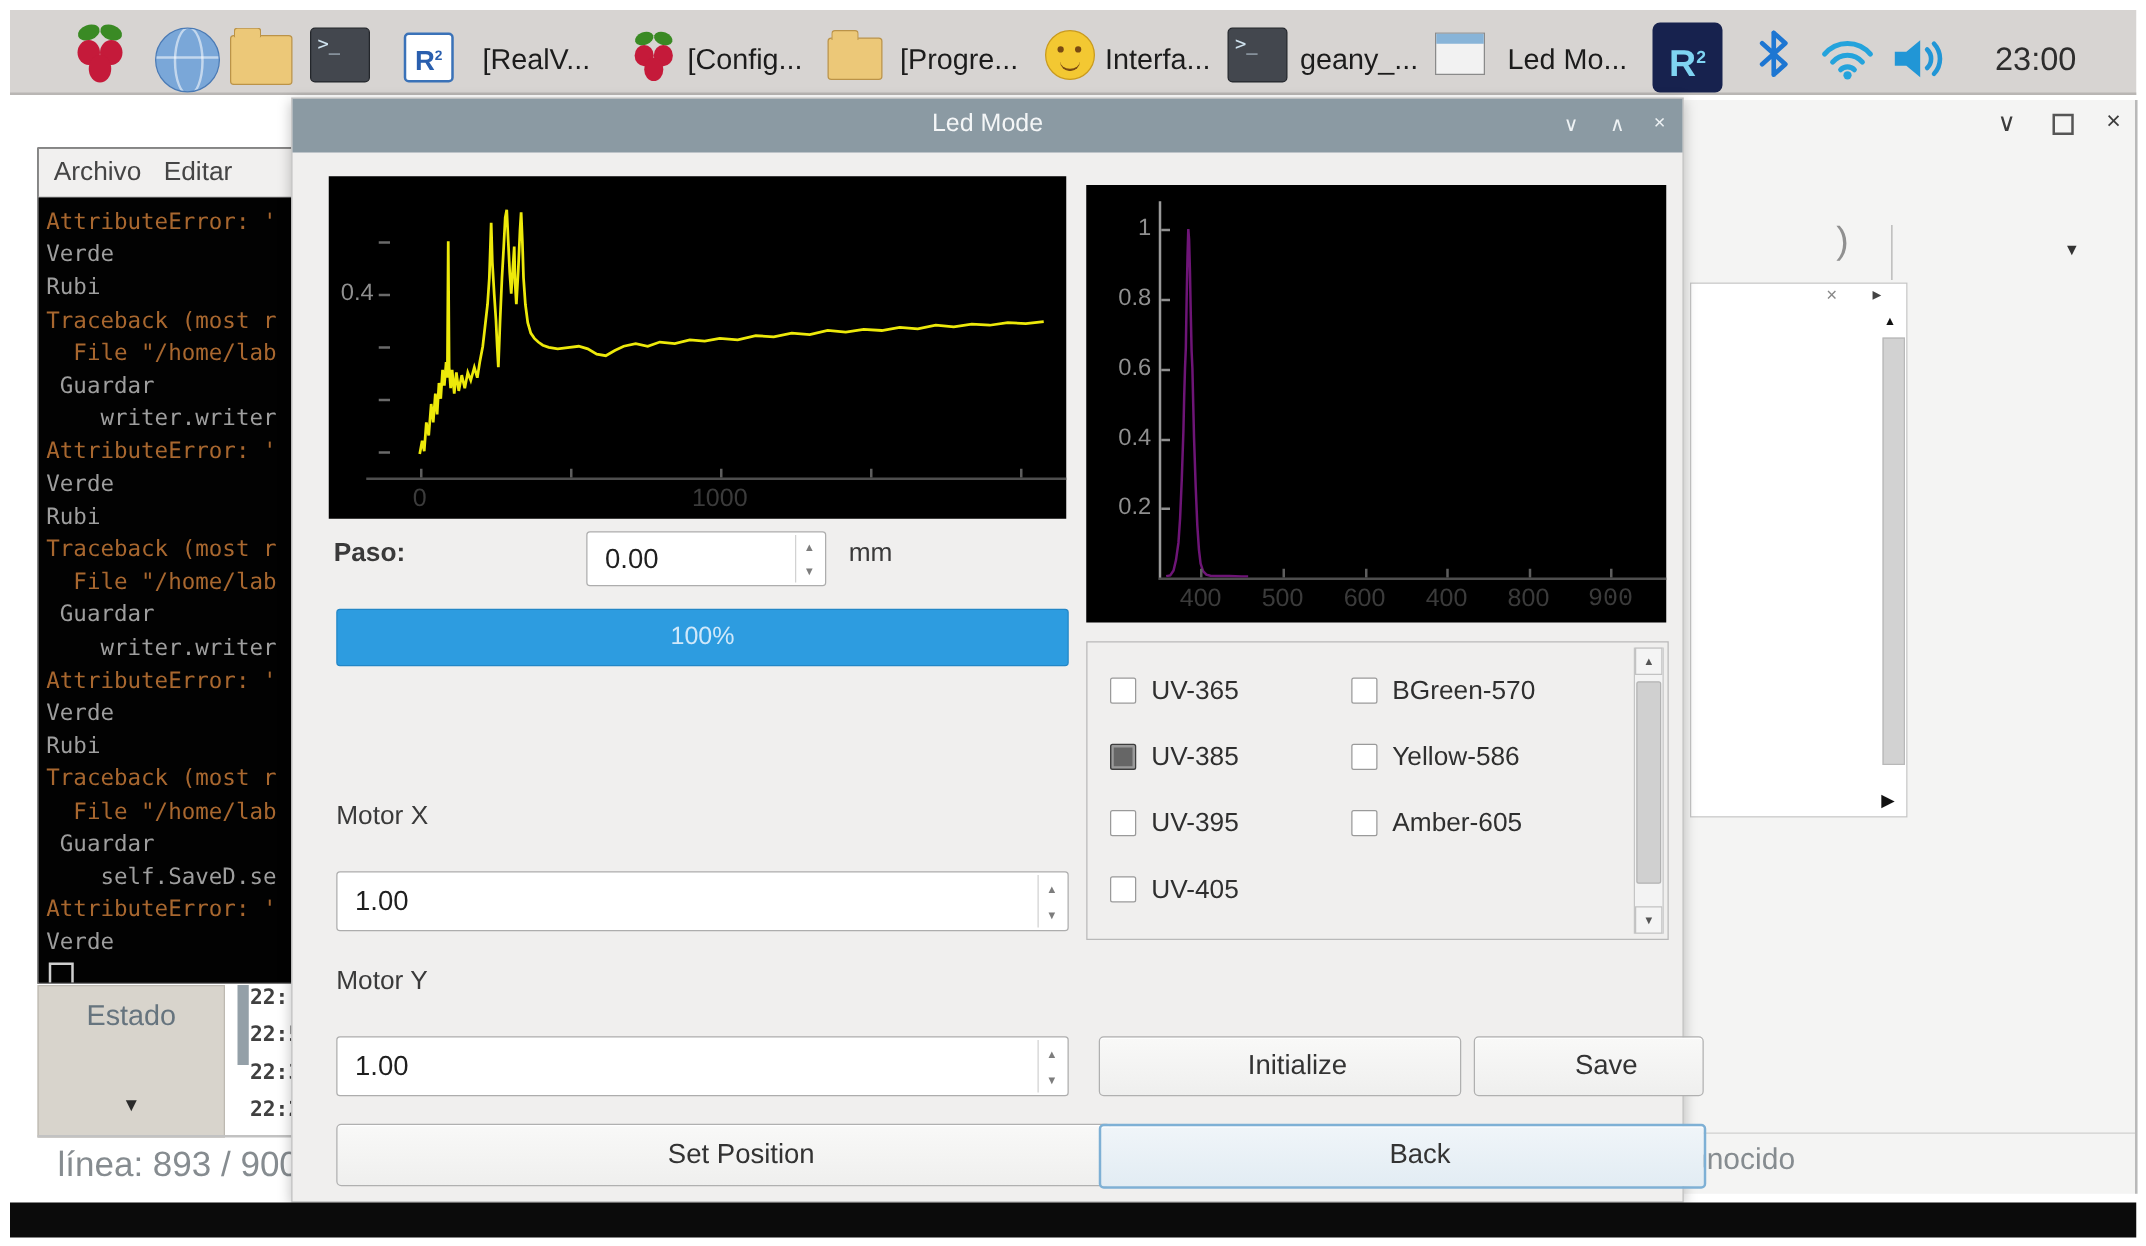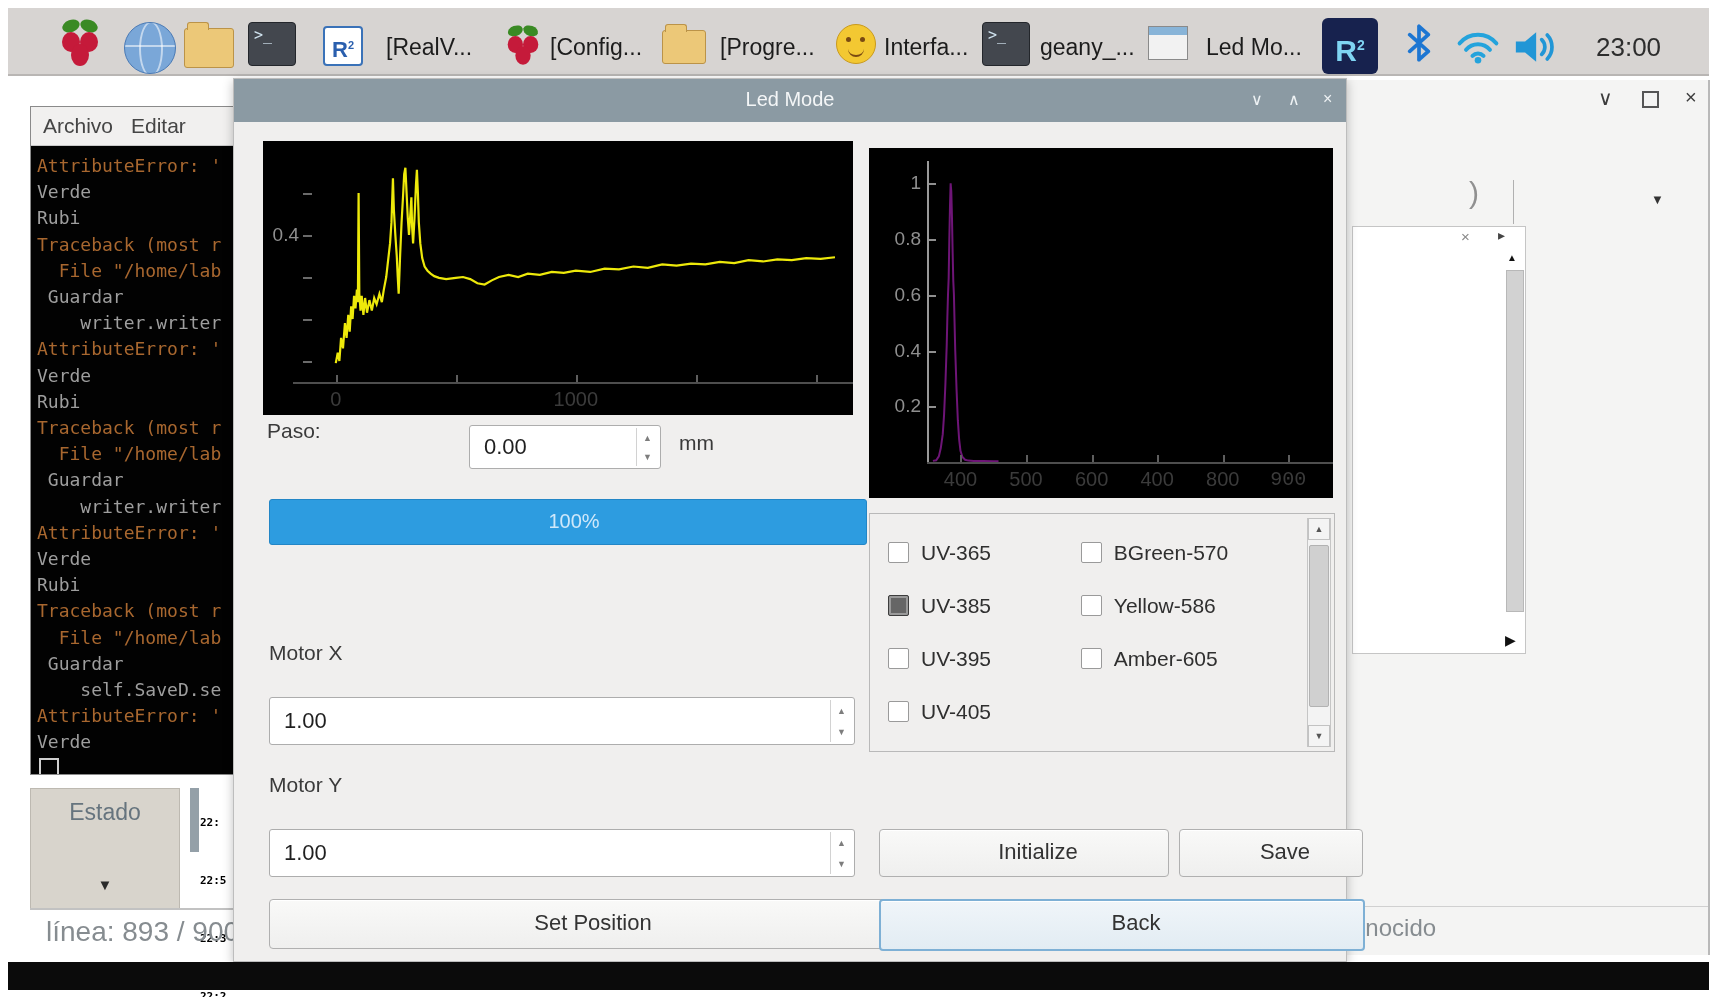--- a/index.html
+++ b/index.html
@@ -24,36 +24,36 @@
   .face-icon{width:38px;height:38px;border-radius:50%;background:#f3c832;border:1px solid #c99a1d;position:relative;}
   .face-icon:before{content:"";position:absolute;left:9px;top:12px;width:5px;height:5px;border-radius:50%;background:#7a4a12;box-shadow:14px 0 0 #7a4a12;}
   .face-icon:after{content:"";position:absolute;left:11px;top:22px;width:16px;height:8px;border-bottom:2px solid #7a4a12;border-radius:0 0 8px 8px;}
   .win-icon{width:38px;height:32px;background:#f2f2f2;border:1px solid #8a8a8a;}
   .win-icon:before{content:"";display:block;height:8px;background:#88b4d8;}
   .tray-vnc{left:1314px;top:10px;width:56px;height:56px;background:#17224e;border-radius:6px;color:#7fd4f2;font-weight:bold;font-size:30px;text-align:center;line-height:54px;}
   .tray-vnc sup{font-size:14px;}
   #clock{left:1588px;top:24px;font-size:26px;color:#2d2d2d;}
 
   
-  #terminal{left:30px;top:106px;width:316px;height:667px;border:1px solid #8a8a8a;background:#020202;z-index:1;}
+  #terminal{left:30px;top:118px;width:316px;height:667px;border:1px solid #8a8a8a;background:#020202;z-index:1;}
   #term-menubar{position:absolute;left:0;top:0;right:0;height:38px;background:#f1f0ef;border-bottom:1px solid #c9c9c9;}
   .menu-item{position:absolute;top:7px;font-size:21px;color:#454545;}
   #term-body{position:absolute;left:0;top:39px;right:0;bottom:0;background:#020202;overflow:hidden;padding:7px 0 0 6px;}
   .tline{font-family:"DejaVu Sans Mono",monospace;font-size:18px;line-height:26.2px;white-space:pre;}
   .t-err{color:#a8672f;}
   .t-plain{color:#9e9e9e;}
   #term-cursor{width:16px;height:24px;border:2px solid #cfcfcf;margin-top:2px;margin-left:2px;}
 
   
   #estado-box{left:30px;top:788px;width:148px;height:120px;background:#d8d4cc;border:1px solid #bdb9b1;z-index:1;}
   #estado-label{position:absolute;top:10px;width:100%;text-align:center;font-size:23px;color:#66747e;}
   #estado-caret{position:absolute;bottom:16px;width:100%;text-align:center;font-size:15px;color:#2b2b2b;}
   #msg-scroll-sliver{left:190px;top:788px;width:9px;height:64px;background:#94a0a8;z-index:1;}
   #timestamps{left:200px;top:788px;width:60px;z-index:1;}
-  .tstamp{font-family:"DejaVu Sans Mono",monospace;font-weight:bold;font-size:11px;color:#000000;height:30px;margin-top:28px;}
+  .tstamp{font-family:"DejaVu Sans Mono",monospace;font-weight:bold;font-size:17px;color:#404040;height:30px;}
   #status-sep{left:30px;top:908px;width:205px;height:2px;background:#c2c2c2;z-index:1;}
   #status-left{left:46px;top:916px;font-size:28px;color:#868c90;z-index:1;text-align:center;}
 
   
   #right-window{left:1345px;top:80px;width:362px;height:875px;background:#f4f4f3;border-left:1px solid #cacaca;border-right:2px solid #b9b9b9;z-index:1;}
   .rw{position:absolute;}
   .rw-ctrl{font-size:20px;color:#3c3c3c;}
   .rw-sq{width:13px;height:13px;border:2px solid #555;}
   #rw-paren{font-size:30px;color:#909090;}
   #rw-divider{width:1px;height:44px;background:#b0b0b0;}
@@ -307,31 +307,31 @@
         <span class="ylab" style="top: 62.963%;">0.4</span>
         <div class="ymark" style="top: 44.4444%;"></div>
         <span class="ylab" style="top: 44.4444%;">0.6</span>
         <div class="ymark" style="top: 25.9259%;"></div>
         <span class="ylab" style="top: 25.9259%;">0.8</span>
         <div class="ymark" style="top: 7.40741%;"></div>
         <span class="ylab" style="top: 7.40741%;">1</span>
       </div>
   </div>
 
-  <span class="fieldlabel" style="left:33px;top:340px;">Paso:</span>
+  <span class="fieldlabel" style="left:33px;top:352px;font-weight:bold;">Paso:</span>
   <div class="spinbox" style="left:235px;top:346px;width:190px;height:42px;">
     <span class="spin-value">0.00</span>
     <span class="spin">
         <span>▲</span>
         <span>▼</span>
       </span>
   </div>
   <span class="fieldlabel" style="left:445px;top:352px;">mm</span>
 
-  <div id="progressbar" style="left:35px;top:420px;width:584px;height:44px;padding-left:12px;">
+  <div id="progressbar" style="left:35px;top:408px;width:584px;height:44px;">
     <span>100%</span>
   </div>
 
   <span class="fieldlabel" style="left:35px;top:562px;">Motor X</span>
   <div class="spinbox" style="left:35px;top:618px;width:584px;height:46px;">
     <span class="spin-value">1.00</span>
     <span class="spin">
         <span>▲</span>
         <span>▼</span>
       </span>

